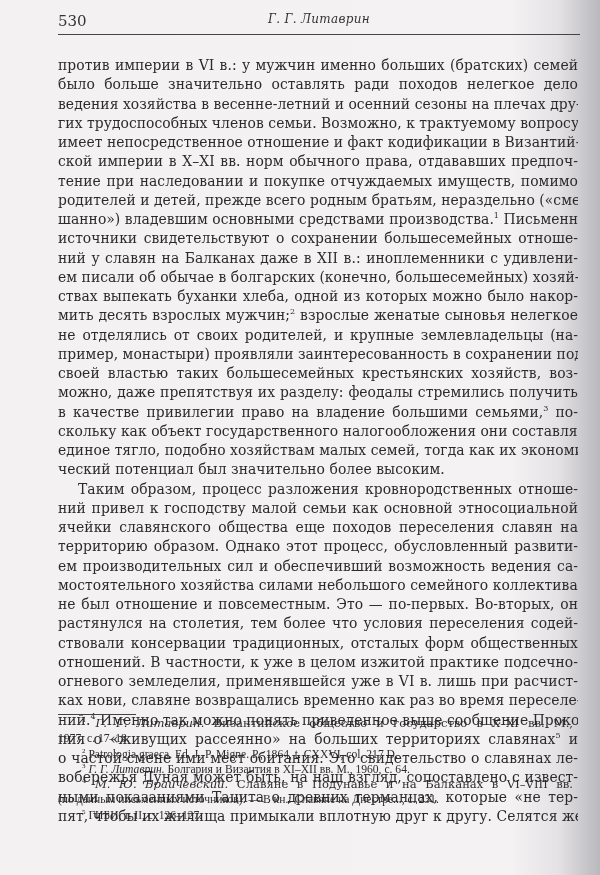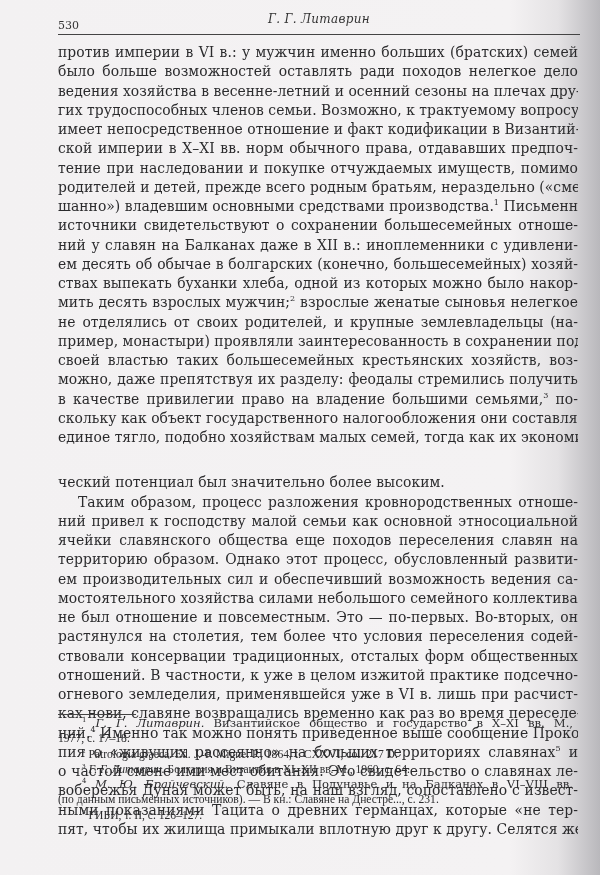--- a/index.html
+++ b/index.html
@@ -12,36 +12,36 @@
   }
   .page {
     position:absolute; left:0; top:0; width:600px; height:875px;
     background: linear-gradient(to right, #f3f1f2 0%, #f4f2f3 85%, #e4e2e4 93%, #b9b8bc 100%);
   }
   .header {
     position:absolute; left:58px; top:10px; width:522px; height:24px;
     border-bottom:1.3px solid #444;
   }
   .page-num {
-    position:absolute; left:0; top:9px; font-size:11px; color:#333;
+    position:absolute; left:0; top:2px; font-size:15px; color:#333;
   }
   .running-title {
     position:absolute; left:210px; top:2px; font-size:12px; font-style:italic; color:#333;
     letter-spacing:0.3px;
   }
   .body-text {
-    position:absolute; left:58px; top:43px; width:520px;
+    position:absolute; left:58px; top:56px; width:520px;
   }
   .line {
     height:19.25px; line-height:19.25px; font-size:13.9px;
     white-space:nowrap; overflow:hidden;
     text-align:justify; text-align-last:justify;
     letter-spacing:0.05px;
   }
-  .line.last { text-align-last:left;margin-top:26px; }
+  .line.last { text-align-last:left; }
   .line.indent { padding-left:20px; }
   sup { font-size:8px; line-height:0; vertical-align:6px; }
   .fn-rule {
     position:absolute; left:58px; top:714px; width:78px; height:0;
     border-top:1px solid #444;
   }
   .footnotes { position:absolute; left:58px; top:716px; width:515px; }
   .fn-line {
     height:15.3px; line-height:15.3px; font-size:11.6px; white-space:nowrap;
     text-align:justify; text-align-last:justify;
@@ -55,31 +55,31 @@
 <body>
 
 <div class="page">
   <div class="header">
     <span class="page-num">530</span>
     <span class="running-title">Г. Г. Литаврин</span>
   </div>
 
   <div class="body-text" id="body-text">
       <div class="line"><span>против империи в VI в.: у мужчин именно больших (братских) семей</span></div>
-      <div class="line"><span>было больше возможностей оставлять ради походов нелегкое дело</span></div>
+      <div class="line"><span>было больше значительно оставлять ради походов нелегкое дело</span></div>
       <div class="line"><span>ведения хозяйства в весенне-летний и осенний сезоны на плечах дру-</span></div>
       <div class="line"><span>гих трудоспособных членов семьи. Возможно, к трактуемому вопросу</span></div>
       <div class="line"><span>имеет непосредственное отношение и факт кодификации в Византий-</span></div>
       <div class="line"><span>ской империи в X–XI вв. норм обычного права, отдававших предпоч-</span></div>
       <div class="line"><span>тение при наследовании и покупке отчуждаемых имуществ, помимо</span></div>
       <div class="line"><span>родителей и детей, прежде всего родным братьям, нераздельно («сме-</span></div>
       <div class="line"><span>шанно») владевшим основными средствами производства.</span><sup>1</sup><span> Письменные</span></div>
       <div class="line"><span>источники свидетельствуют о сохранении большесемейных отноше-</span></div>
       <div class="line"><span>ний у славян на Балканах даже в XII в.: иноплеменники с удивлени-</span></div>
-      <div class="line"><span>ем десять об обычае в болгарских (конечно, большесемейных) хозяй-</span></div>
+      <div class="line"><span>ем писали об обычае в болгарских (конечно, большесемейных) хозяй-</span></div>
       <div class="line"><span>ствах выпекать буханки хлеба, одной из которых можно было накор-</span></div>
       <div class="line"><span>мить десять взрослых мужчин;</span><sup>2</sup><span> взрослые женатые сыновья нелегкое</span></div>
       <div class="line"><span>не отделялись от своих родителей, и крупные землевладельцы (на-</span></div>
       <div class="line"><span>пример, монастыри) проявляли заинтересованность в сохранении под</span></div>
       <div class="line"><span>своей властью таких большесемейных крестьянских хозяйств, воз-</span></div>
       <div class="line"><span>можно, даже препятствуя их разделу: феодалы стремились получить</span></div>
       <div class="line"><span>в качестве привилегии право на владение большими семьями,</span><sup>3</sup><span> по-</span></div>
       <div class="line"><span>скольку как объект государственного налогообложения они составляли</span></div>
       <div class="line"><span>единое тягло, подобно хозяйствам малых семей, тогда как их экономи-</span></div>
       <div class="line last"><span>ческий потенциал был значительно более высоким.</span></div>

